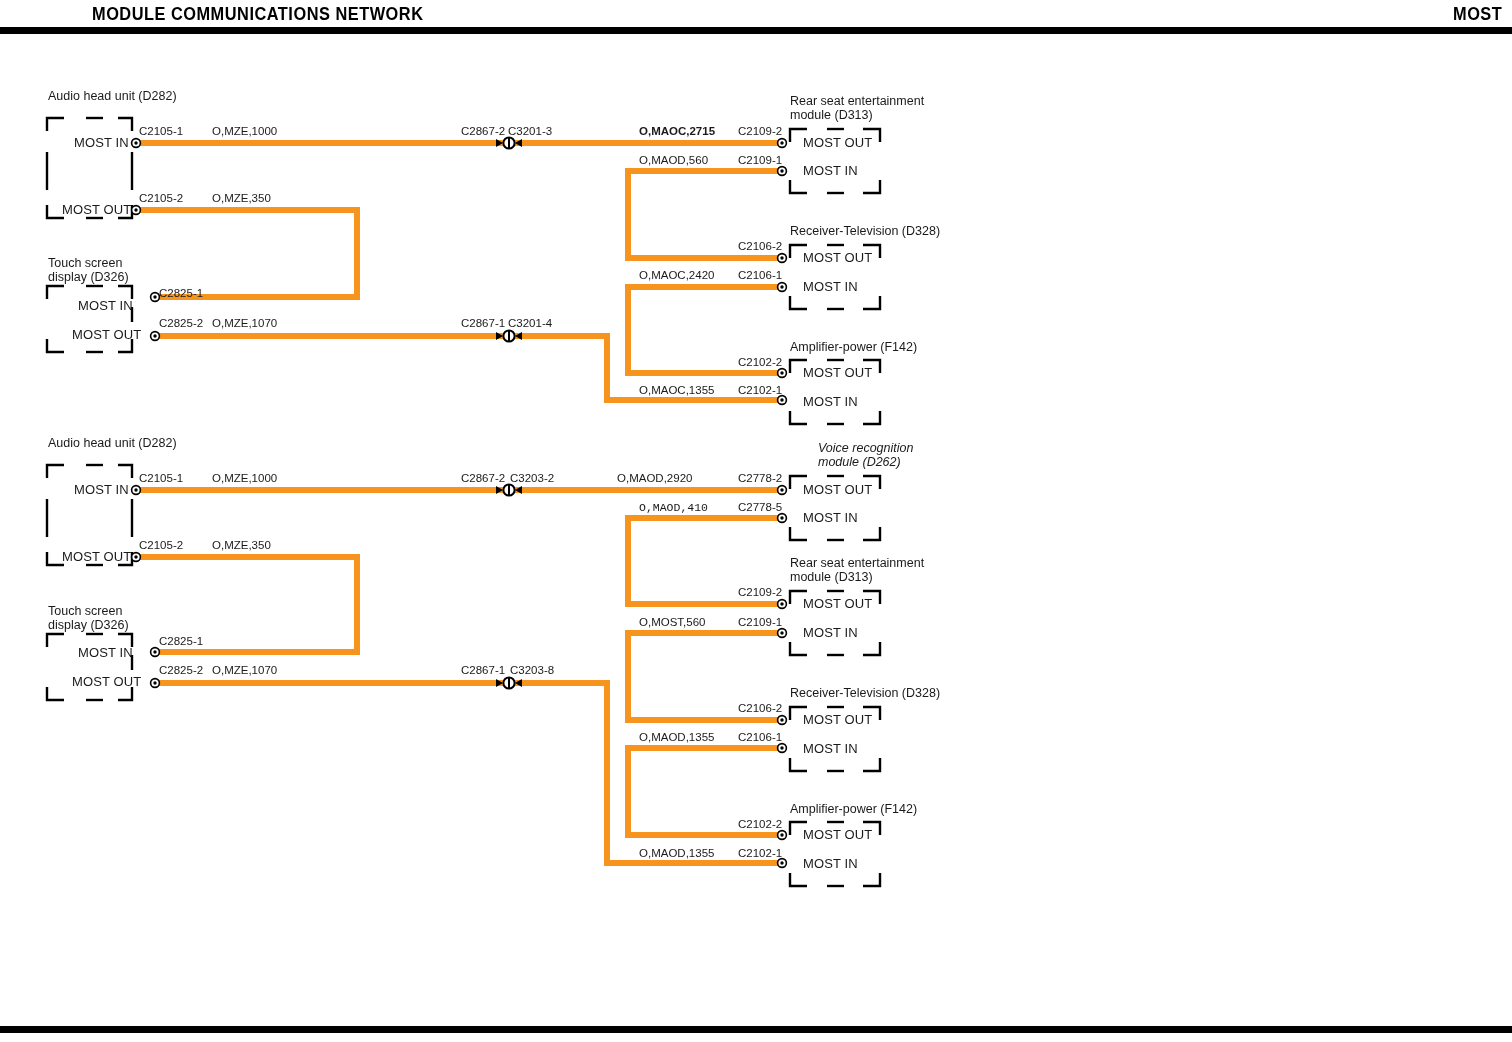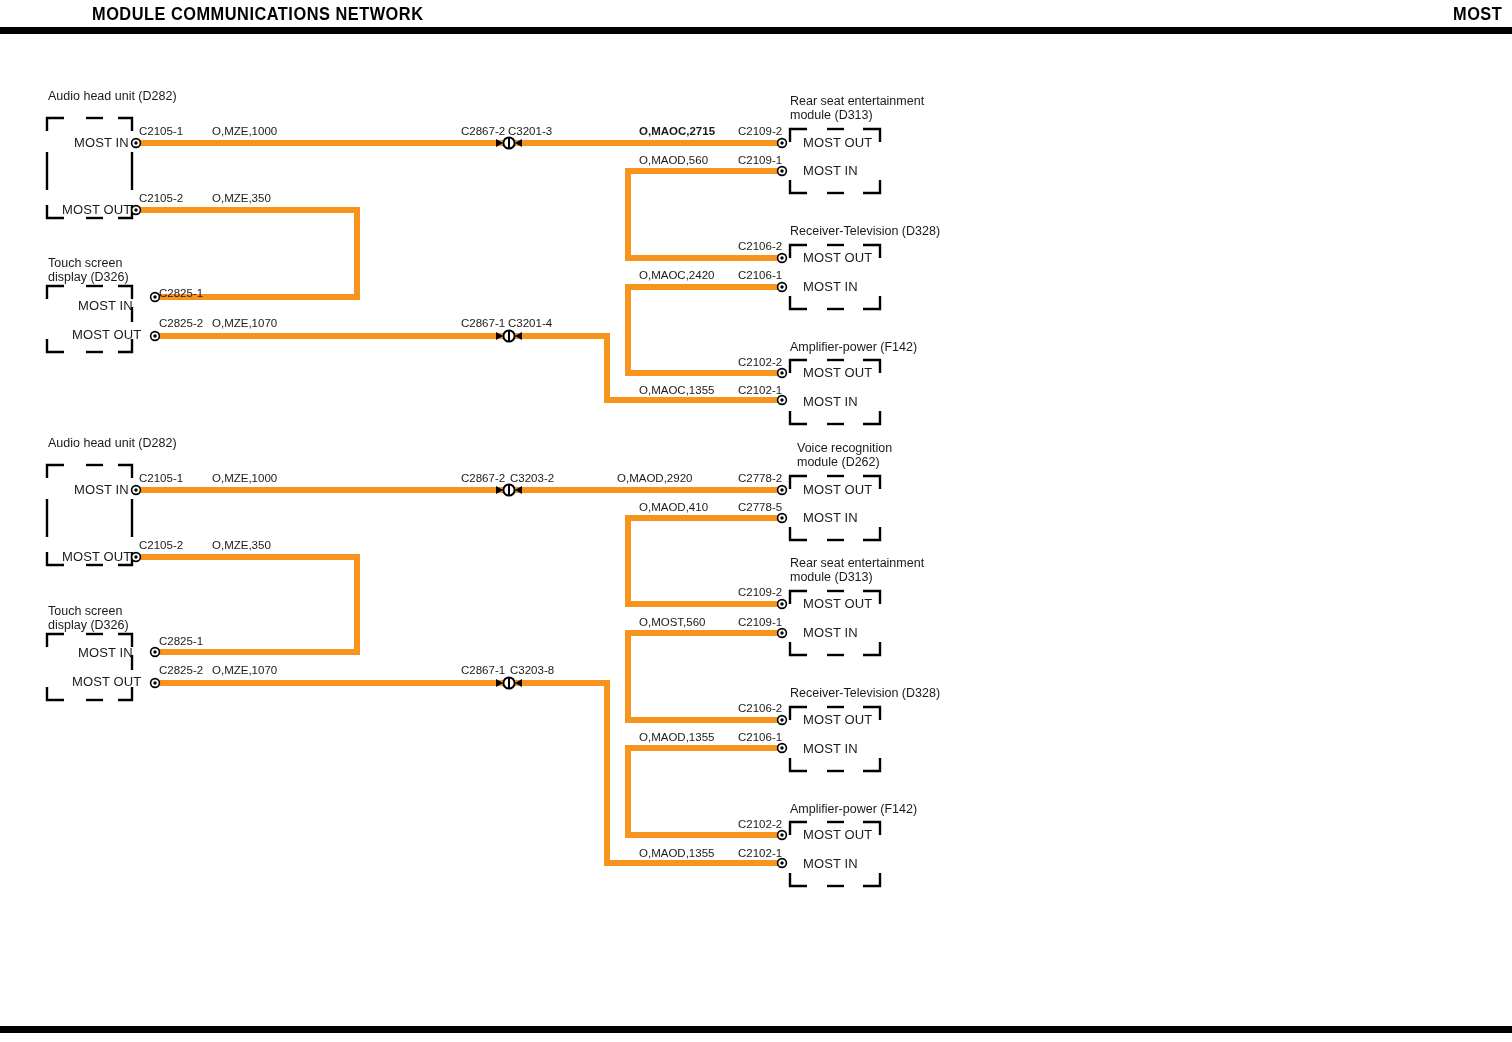--- a/index.html
+++ b/index.html
@@ -421,27 +421,27 @@
 
   <div class="lbl" style="left:159px; top:635px;">C2825-1</div>
   <div class="lbl" style="left:159px; top:664px;">C2825-2</div>
   <div class="lbl" style="left:212px; top:664px;">O,MZE,1070</div>
 
   <div class="lbl" style="left:461px; top:472px;">C2867-2</div>
   <div class="lbl" style="left:510px; top:472px;">C3203-2</div>
   <div class="lbl" style="left:461px; top:664px;">C2867-1</div>
   <div class="lbl" style="left:510px; top:664px;">C3203-8</div>
 
-  <div class="lbl lbl-mod" style="left:797px; top:442px; white-space:pre-line;">Voice recognition
+  <div class="lbl lbl-mod" style="left:818px; top:442px; white-space:pre-line;font-style:italic;">Voice recognition
 module (D262)</div>
   <div class="lbl lbl-port" style="left:803px; top:483px;">MOST OUT</div>
   <div class="lbl lbl-port" style="left:803px; top:511px;">MOST IN</div>
   <div class="lbl" style="left:617px; top:472px;">O,MAOD,2920</div>
   <div class="lbl" style="left:738px; top:472px;">C2778-2</div>
-  <div class="lbl" style="left:639px; top:501px;">O,MAOD,410</div>
+  <div class="lbl" style="left:639px; top:501px;font-family:Liberation Mono, monospace;">O,MAOD,410</div>
   <div class="lbl" style="left:738px; top:501px;">C2778-5</div>
 
   <div class="lbl lbl-mod" style="left:790px; top:557px; white-space:pre-line;">Rear seat entertainment
 module (D313)</div>
   <div class="lbl lbl-port" style="left:803px; top:597px;">MOST OUT</div>
   <div class="lbl lbl-port" style="left:803px; top:626px;">MOST IN</div>
   <div class="lbl" style="left:738px; top:586px;">C2109-2</div>
   <div class="lbl" style="left:639px; top:616px;">O,MOST,560</div>
   <div class="lbl" style="left:738px; top:616px;">C2109-1</div>
 

